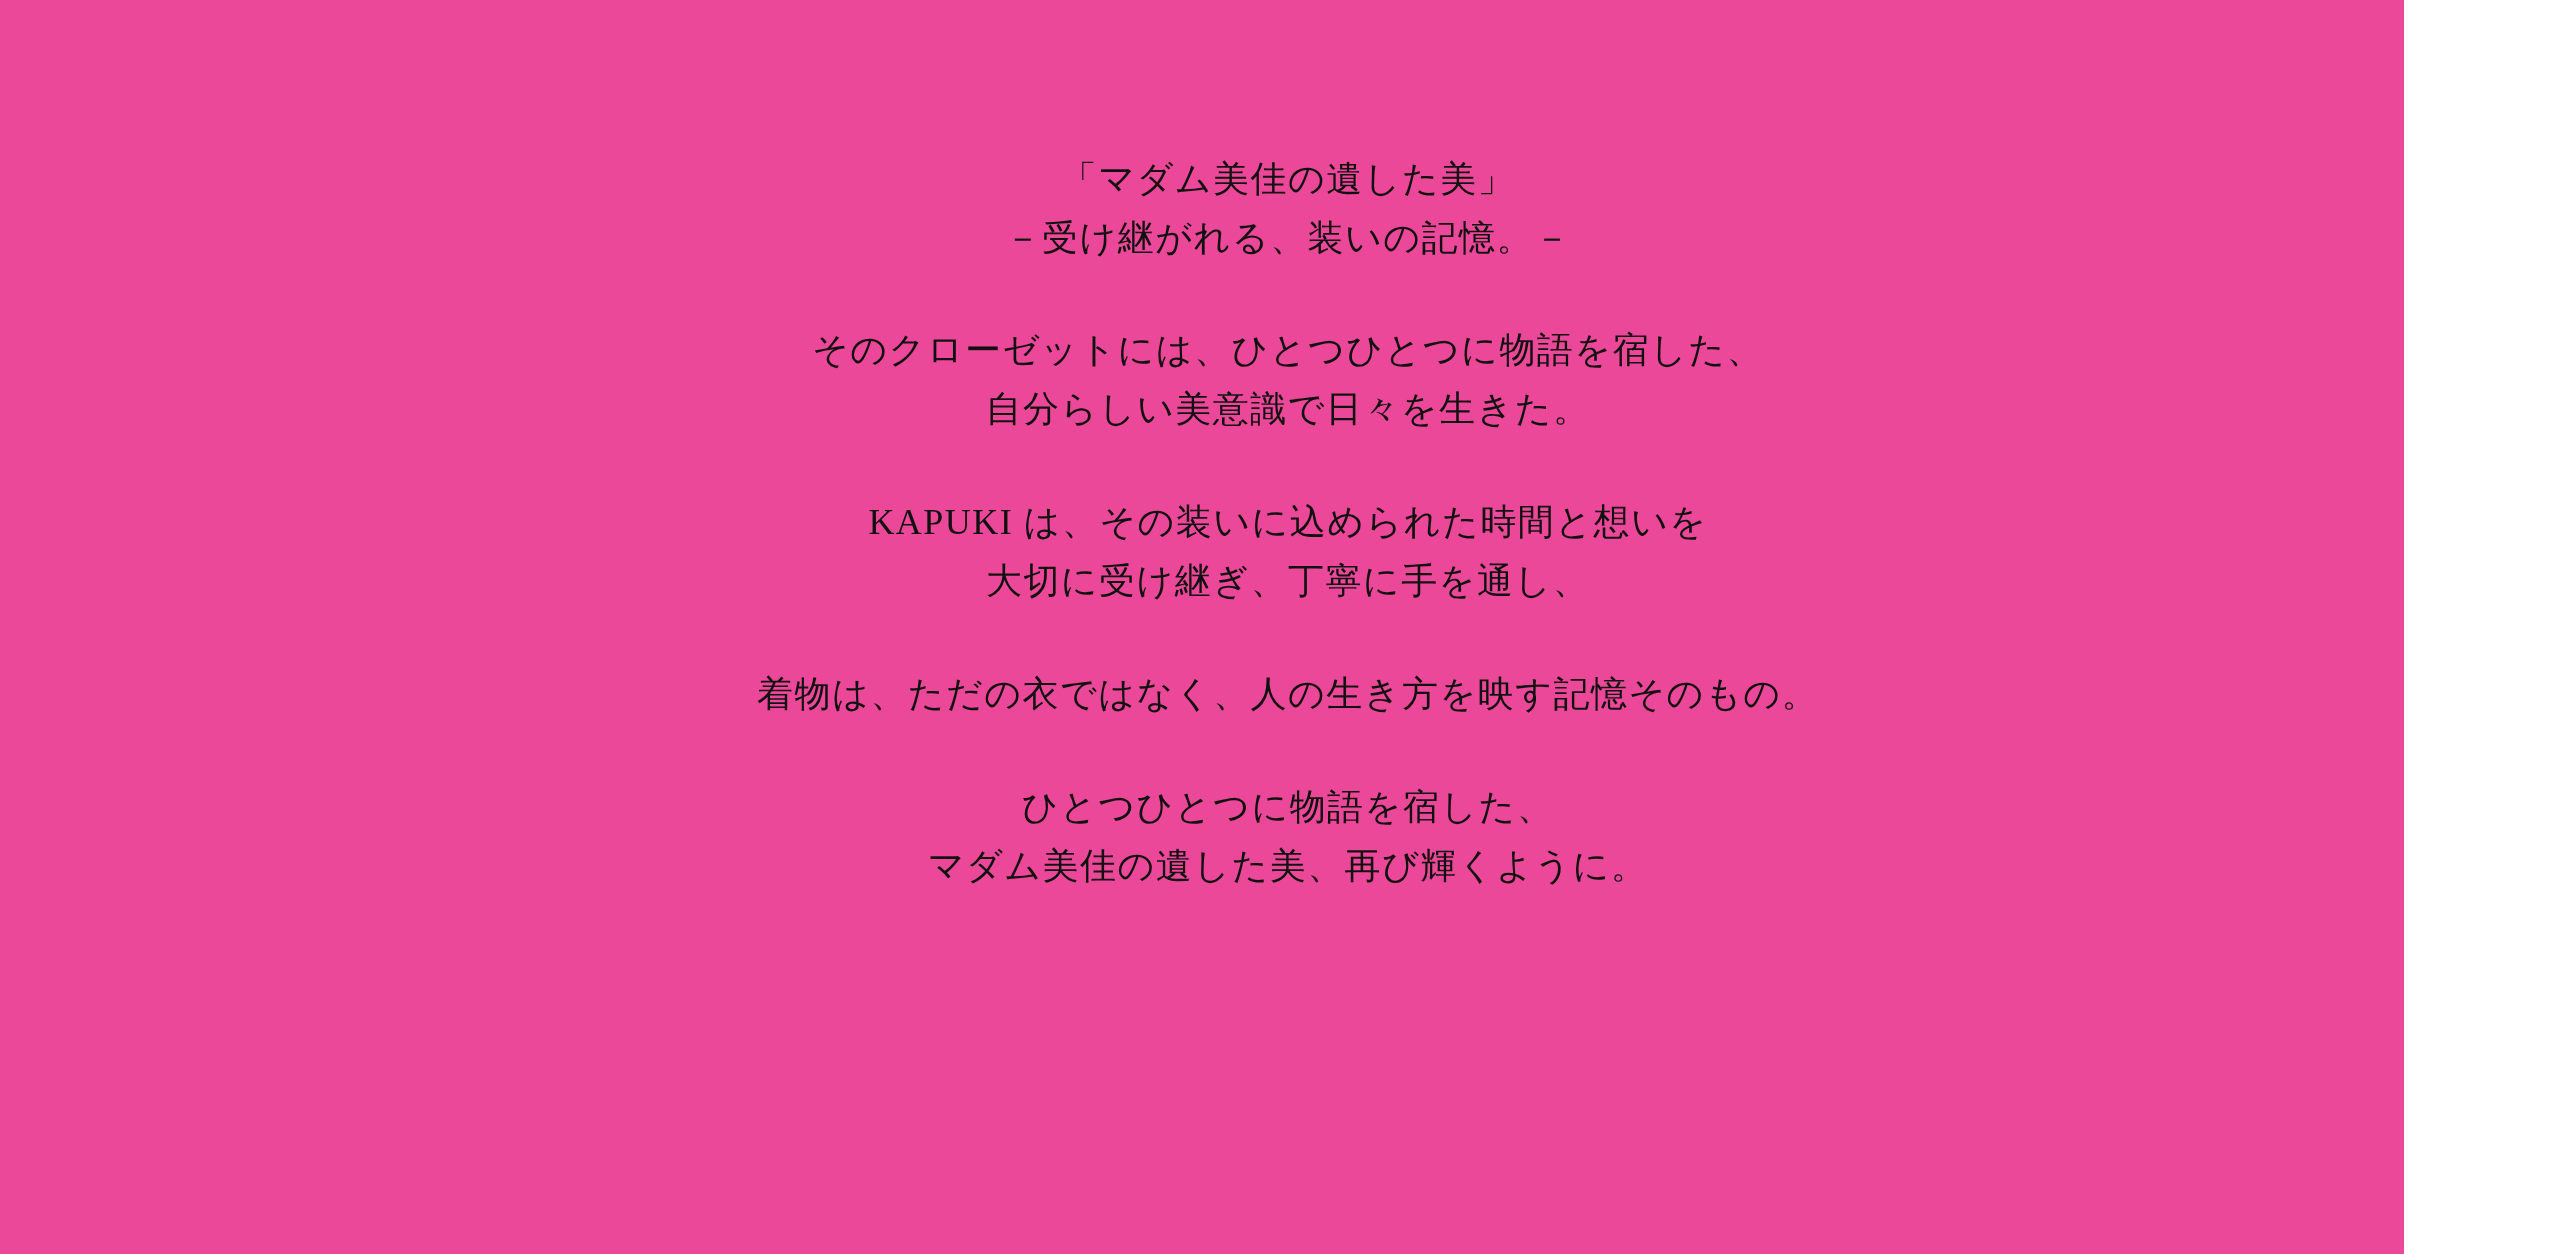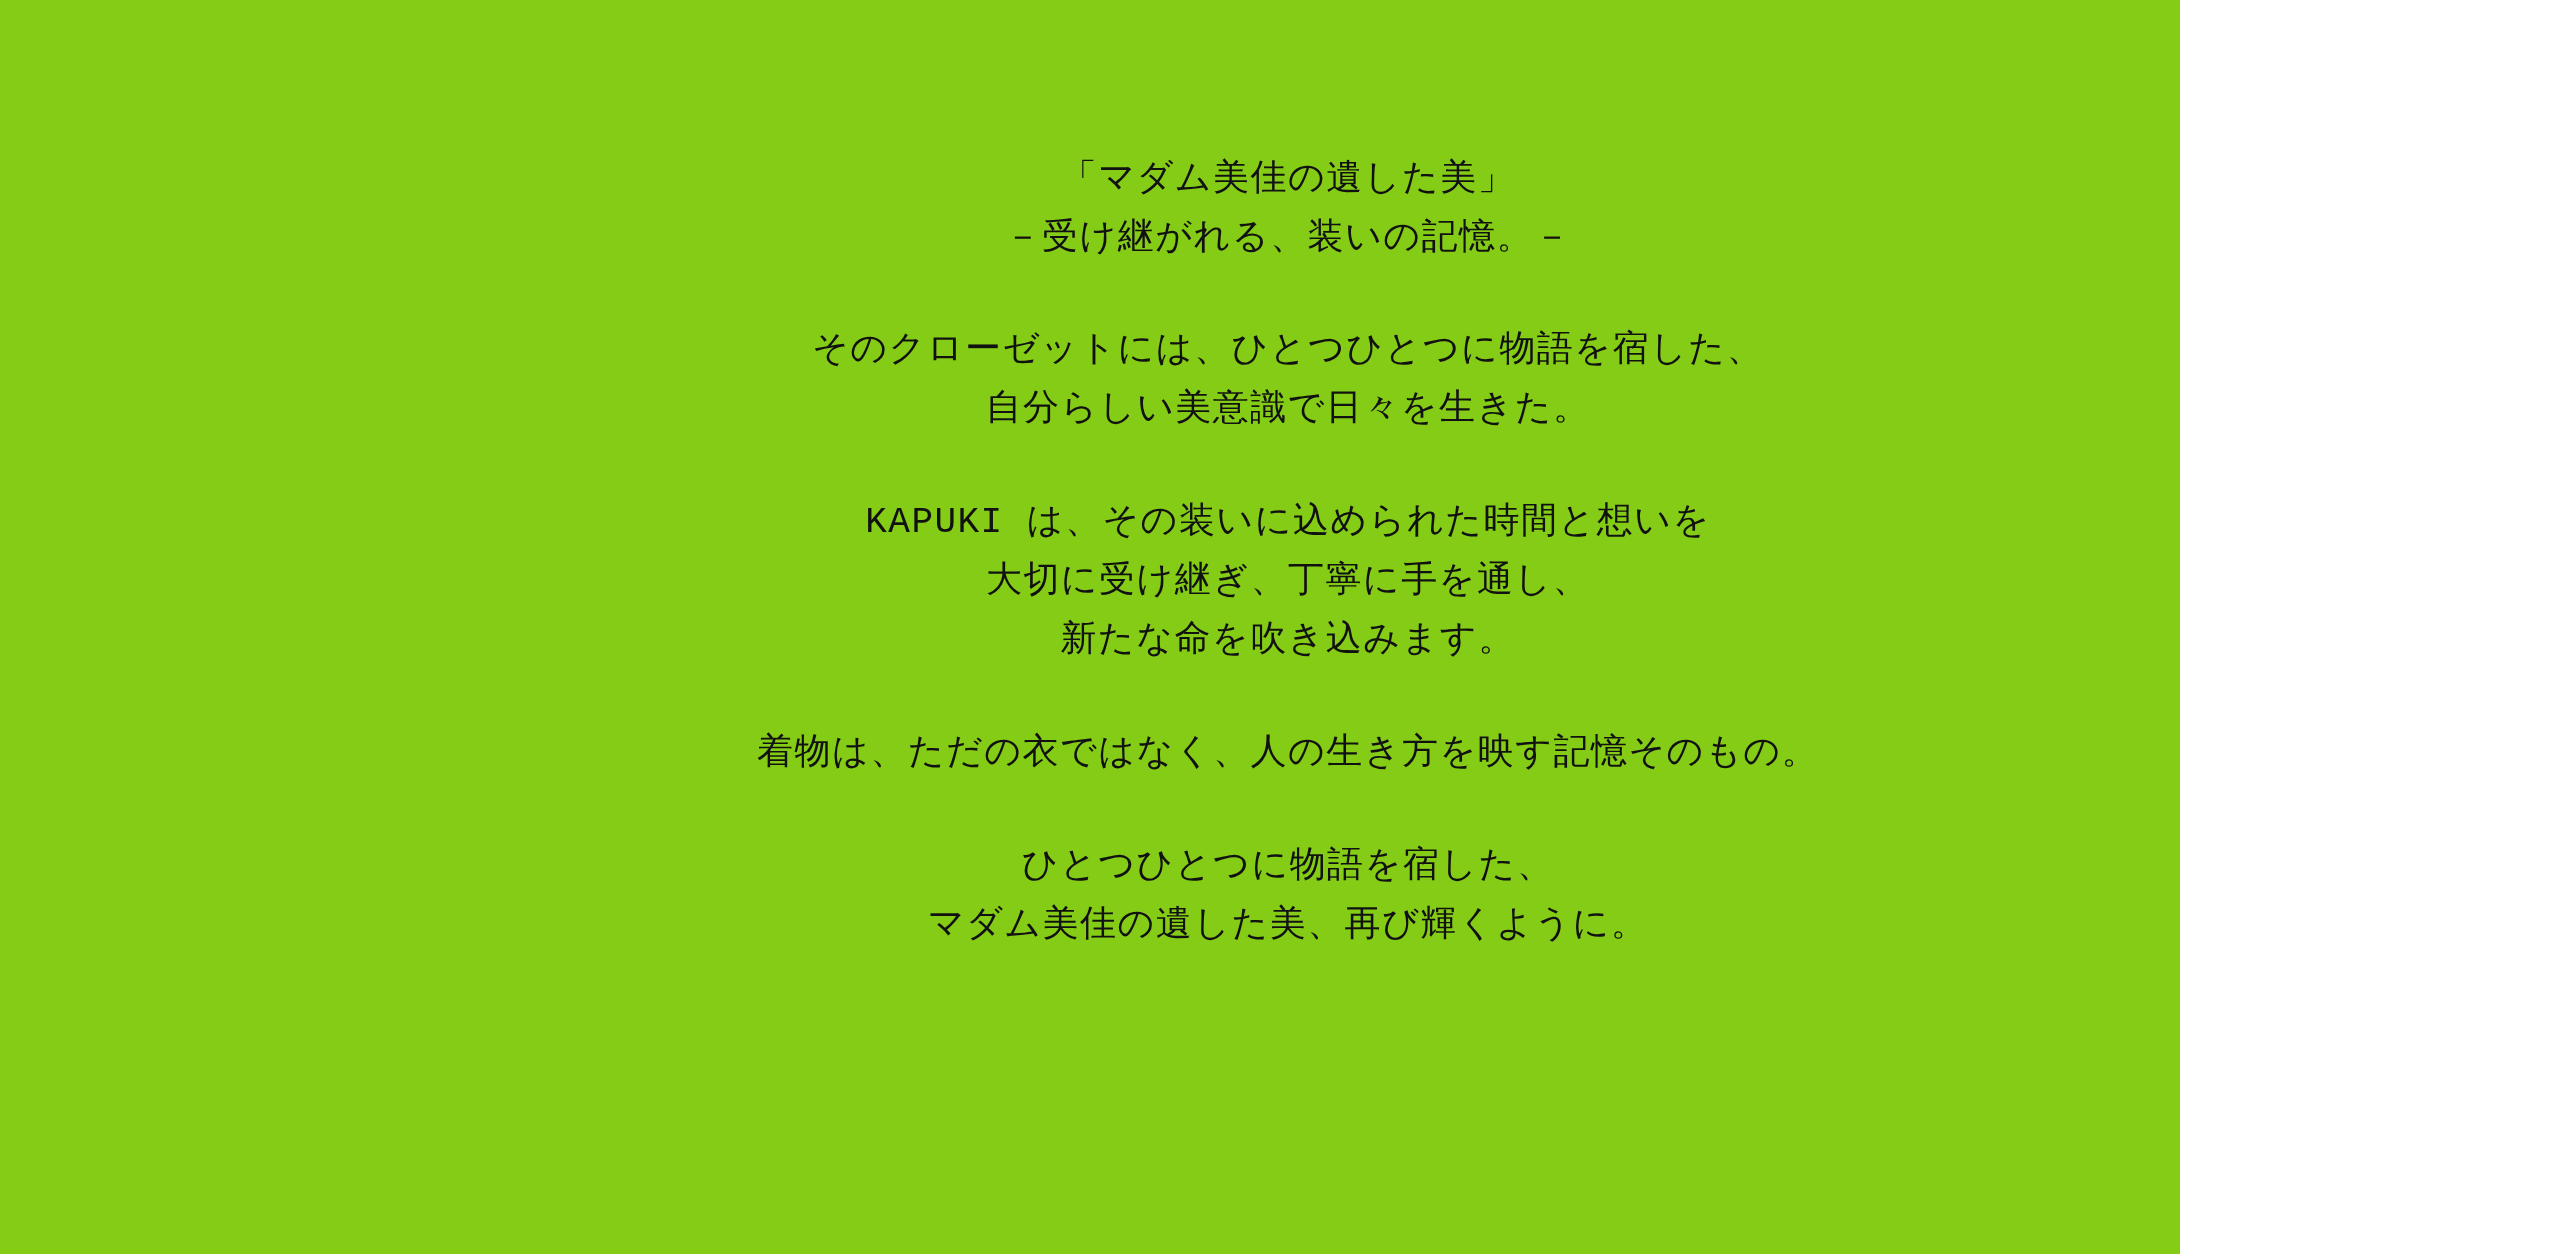--- a/index.html
+++ b/index.html
@@ -9,24 +9,23 @@
   }
   body {
     width: 2576px;
     height: 1254px;
     font-family: "Liberation Serif", "DejaVu Serif", serif;
     color: #111111;
     overflow: hidden;
   }
   .page {
     position: relative;
-    width: 2180px;
+    width: 2404px;
     height: 1254px;
-    background: #84cc16;
-    font-family: Liberation Mono, monospace;
+    background: #ec4899;
   }
   .content {
     position: absolute;
     left: 0;
     top: 150px;
     width: 2576px;
     text-align: center;
   }
   .block {
     margin: 0;
@@ -63,21 +62,20 @@
 
 
     <div class="block para">
       <span class="line">そのクローゼットには、ひとつひとつに物語を宿した、</span>
       <span class="line">自分らしい美意識で日々を生きた。</span>
     </div>
 
     <div class="block para">
       <span class="line">KAPUKI は、その装いに込められた時間と想いを</span>
       <span class="line">大切に受け継ぎ、丁寧に手を通し、</span>
-      <span class="line">新たな命を吹き込みます。</span>
     </div>
 
     <div class="block para">
       <span class="line">着物は、ただの衣ではなく、人の生き方を映す記憶そのもの。</span>
     </div>
 
     <div class="block para">
       <span class="line">ひとつひとつに物語を宿した、</span>
       <span class="line">マダム美佳の遺した美、再び輝くように。</span>
     </div>

